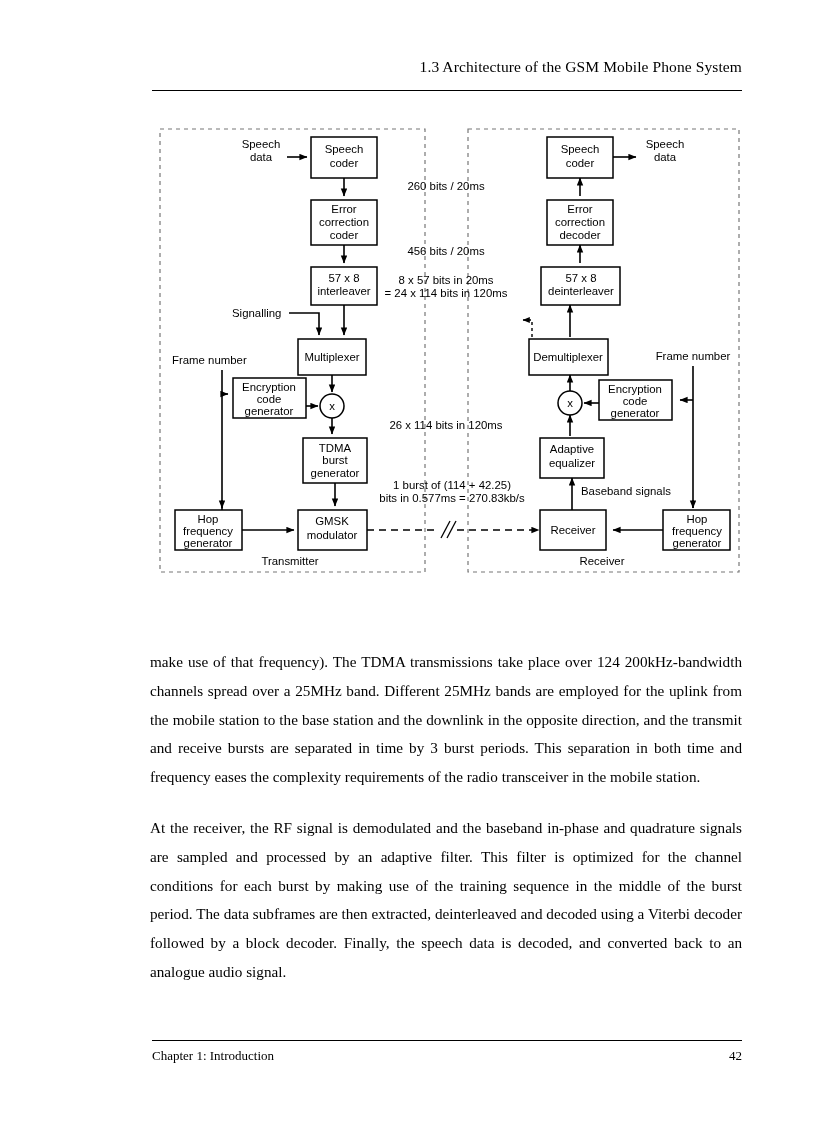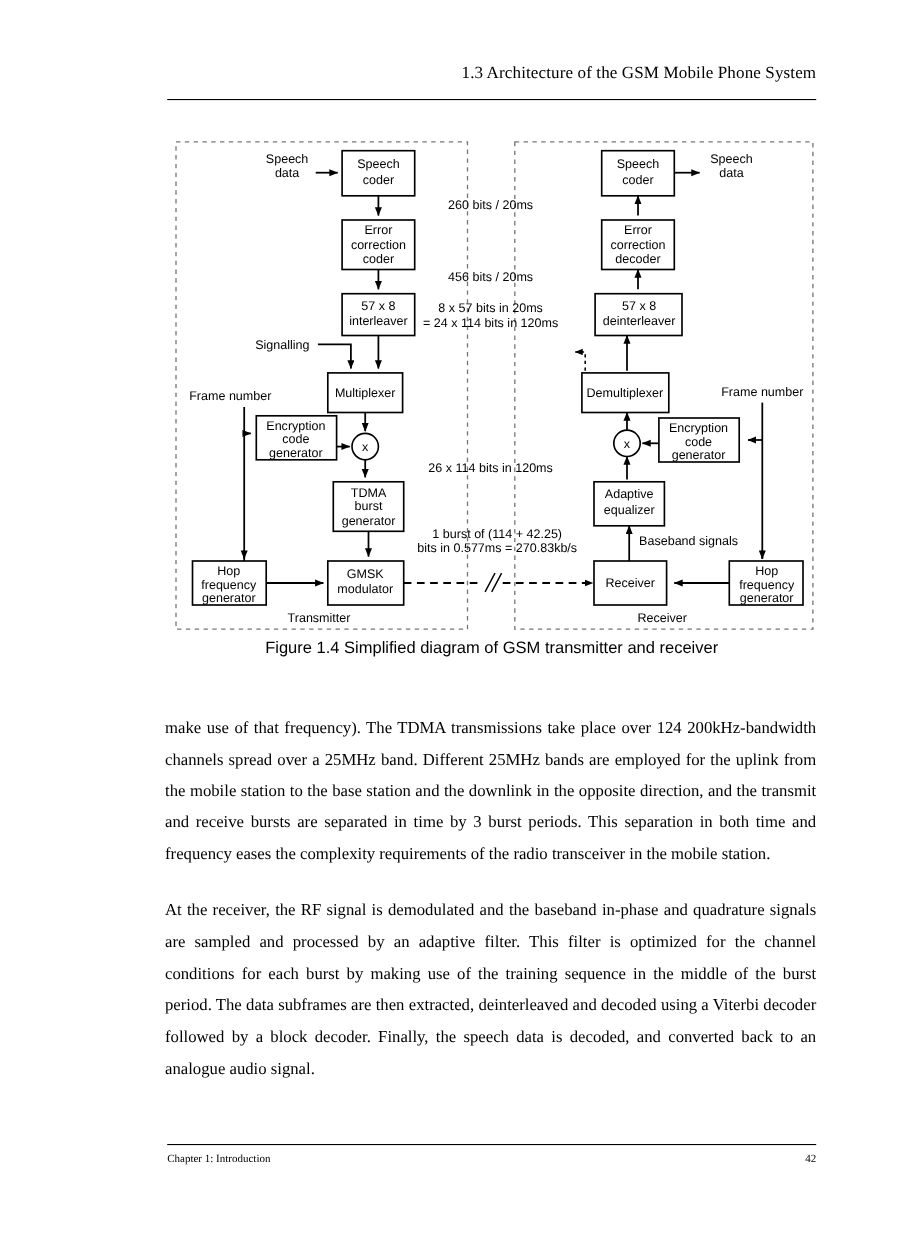--- a/index.html
+++ b/index.html
@@ -89,21 +89,21 @@
   }
   .footer {
     position: absolute;
     left: 152px;
     top: 1048px;
     width: 590px;
     display: flex;
     justify-content: space-between;
     align-items: baseline;
     font-family: "Liberation Serif", serif;
-    font-size: 10px;
+    font-size: 13px;
   }
 
   
   text {
     font-family: "Liberation Sans", sans-serif;
     font-size: 11.4px;
     fill: #000;
   }
   .blk { fill: #ffffff; stroke: #000000; stroke-width: 1.5; }
   .dashbox { fill: none; stroke: #777777; stroke-width: 1.2; stroke-dasharray: 4 4; }
@@ -277,21 +277,20 @@
       <text x="446" y="190" text-anchor="middle">260 bits / 20ms</text>
       <text x="446" y="255" text-anchor="middle">456 bits / 20ms</text>
       <text x="446" y="284" text-anchor="middle">8 x 57 bits in 20ms</text>
       <text x="446" y="297" text-anchor="middle">= 24 x 114 bits in 120ms</text>
       <text x="446" y="429" text-anchor="middle">26 x 114 bits in 120ms</text>
       <text x="452" y="489" text-anchor="middle">1 burst of (114 + 42.25)</text>
       <text x="452" y="502" text-anchor="middle">bits in 0.577ms = 270.83kb/s</text>
     </svg>
   </div>
 
-  <div class="fig-caption">Figure 1.4  Simplified diagram of GSM transmitter and receiver</div>
 
   <div class="body-text">
     <p>make use of that frequency). The TDMA transmissions take place over 124 200kHz-bandwidth channels spread over a 25MHz band. Different 25MHz bands are employed for the uplink from the mobile station to the base station and the downlink in the opposite direction, and the transmit and receive bursts are separated in time by 3 burst periods. This separation in both time and frequency eases the complexity requirements of the radio transceiver in the mobile station.</p>
     <p>At the receiver, the RF signal is demodulated and the baseband in-phase and quadrature signals are sampled and processed by an adaptive filter. This filter is optimized for the channel conditions for each burst by making use of the training sequence in the middle of the burst period. The data subframes are then extracted, deinterleaved and decoded using a Viterbi decoder followed by a block decoder. Finally, the speech data is decoded, and converted back to an analogue audio signal.</p>
   </div>
 
   <div class="footer-rule"></div>
   <div class="footer">
     <span>Chapter 1:  Introduction</span>
     <span>42</span>

